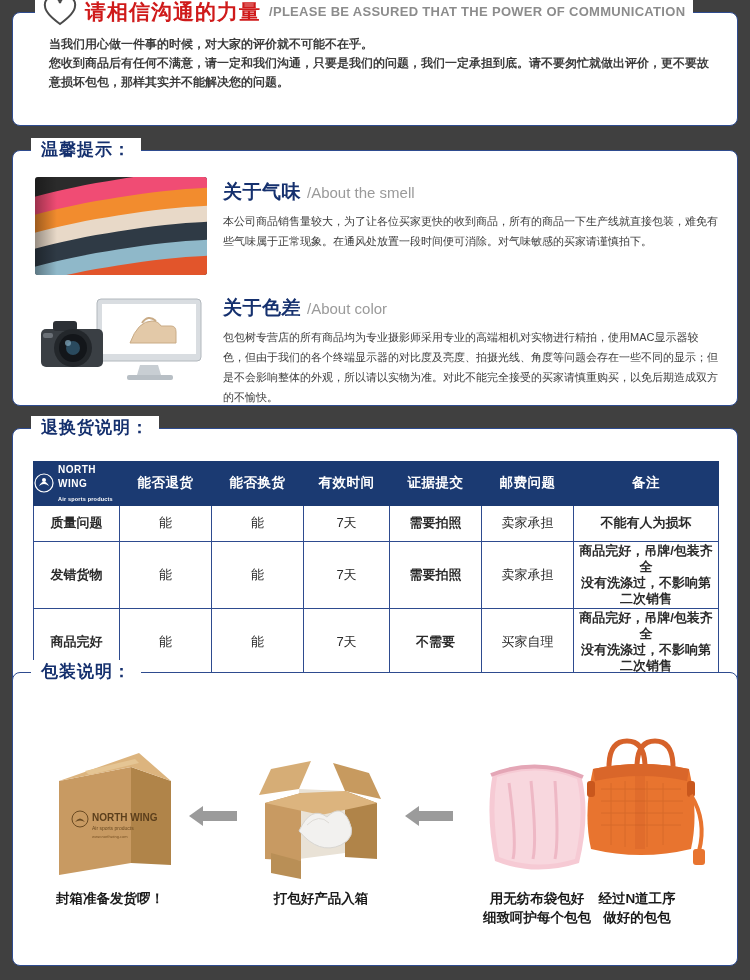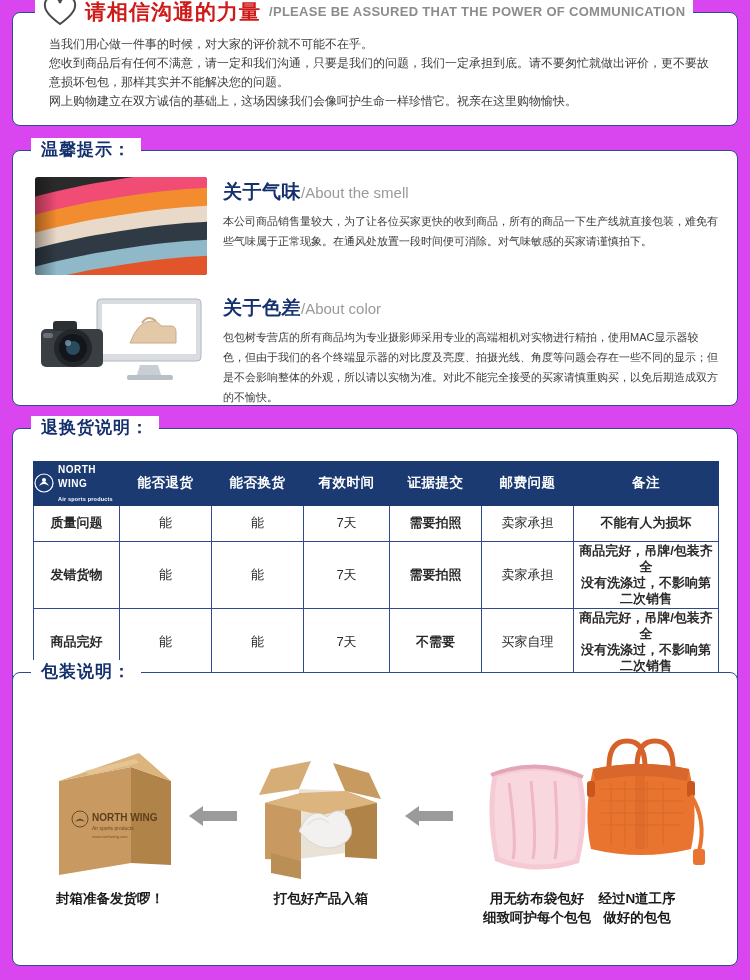--- a/index.html
+++ b/index.html
@@ -4,21 +4,21 @@
 <style>
   * { box-sizing: border-box; }
   html, body {
     margin: 0; padding: 0;
     background: #ffffff;
     font-family: "Liberation Sans", sans-serif;
   }
   .page {
     width: 750px; height: 980px;
     position: relative;
-    background: #d946ef;
+    background: #404040;
     overflow: hidden;
   }
 
   
   .panel {
     position: absolute;
     border: 1px solid #2e4b8f;
     border-radius: 8px;
     background: #fff;
   }
@@ -59,21 +59,21 @@
     padding-bottom: 2px;
     font-weight: bold;
   }
   .comm-body {
     position: absolute;
     left: 36px; top: 22px; right: 20px;
     font-size: 12px;
     line-height: 19px;
     color: #3c3c3c;
   }
-  .comm-body p { margin: 0; }
+  .comm-body p { margin: 0; font-weight: bold; }
 
   
   #block-tips { left: 12px; top: 150px; width: 726px; height: 256px; }
   .tips-inner { position: absolute; left: 22px; top: 26px; right: 18px; }
   .tip-row { display: flex; gap: 16px; }
   .tip-row + .tip-row { margin-top: 18px; }
 
   .swatch-img {
     width: 172px; height: 98px;
     border-radius: 3px;
@@ -90,21 +90,21 @@
 
   .cam-img {
     width: 172px; height: 92px;
     flex: 0 0 auto;
     position: relative;
     background: #fff;
   }
 
   .tip-text { flex: 1 1 auto; padding-top: 2px; }
   .tip-head {
-    display: flex; align-items: baseline; margin-bottom: 6px;
+    display: flex; align-items: baseline; gap: 6px; margin-bottom: 6px;
   }
   .tip-head-cn {
     font-size: 19px; font-weight: bold; color: #15306e; letter-spacing: .5px;
   }
   .tip-head-en { font-size: 15px; color: #9a9a9a; }
   .tip-body {
     font-size: 11px; line-height: 20px; color: #3c3c3c;
   }
 
   
@@ -191,21 +191,20 @@
         <svg class="heart-icon" width="34" height="30" viewBox="0 0 34 30">
           <path d="M17 27 C6 19 2 13 2 9 A7 7 0 0 1 17 6 A7 7 0 0 1 32 9 C32 13 28 19 17 27 Z" fill="none" stroke="#4a4a4a" stroke-width="2"></path>
         </svg>
       </span>
       <span class="comm-title-cn">请相信沟通的力量</span>
       <span class="comm-title-en">/PLEASE BE ASSURED THAT THE POWER OF COMMUNICATION</span>
     </div>
     <div class="comm-body">
       <p>当我们用心做一件事的时候，对大家的评价就不可能不在乎。</p>
       <p>您收到商品后有任何不满意，请一定和我们沟通，只要是我们的问题，我们一定承担到底。请不要匆忙就做出评价，更不要故意损坏包包，那样其实并不能解决您的问题。</p>
-      <p>网上购物建立在双方诚信的基础上，这场因缘我们会像呵护生命一样珍惜它。祝亲在这里购物愉快。</p>
     </div>
   </section>
 
   <section class="panel" id="block-tips">
     <div class="panel-title">温馨提示：</div>
 
     <div class="tips-inner">
 
       <div class="tip-row">
         <div class="swatch-img">

